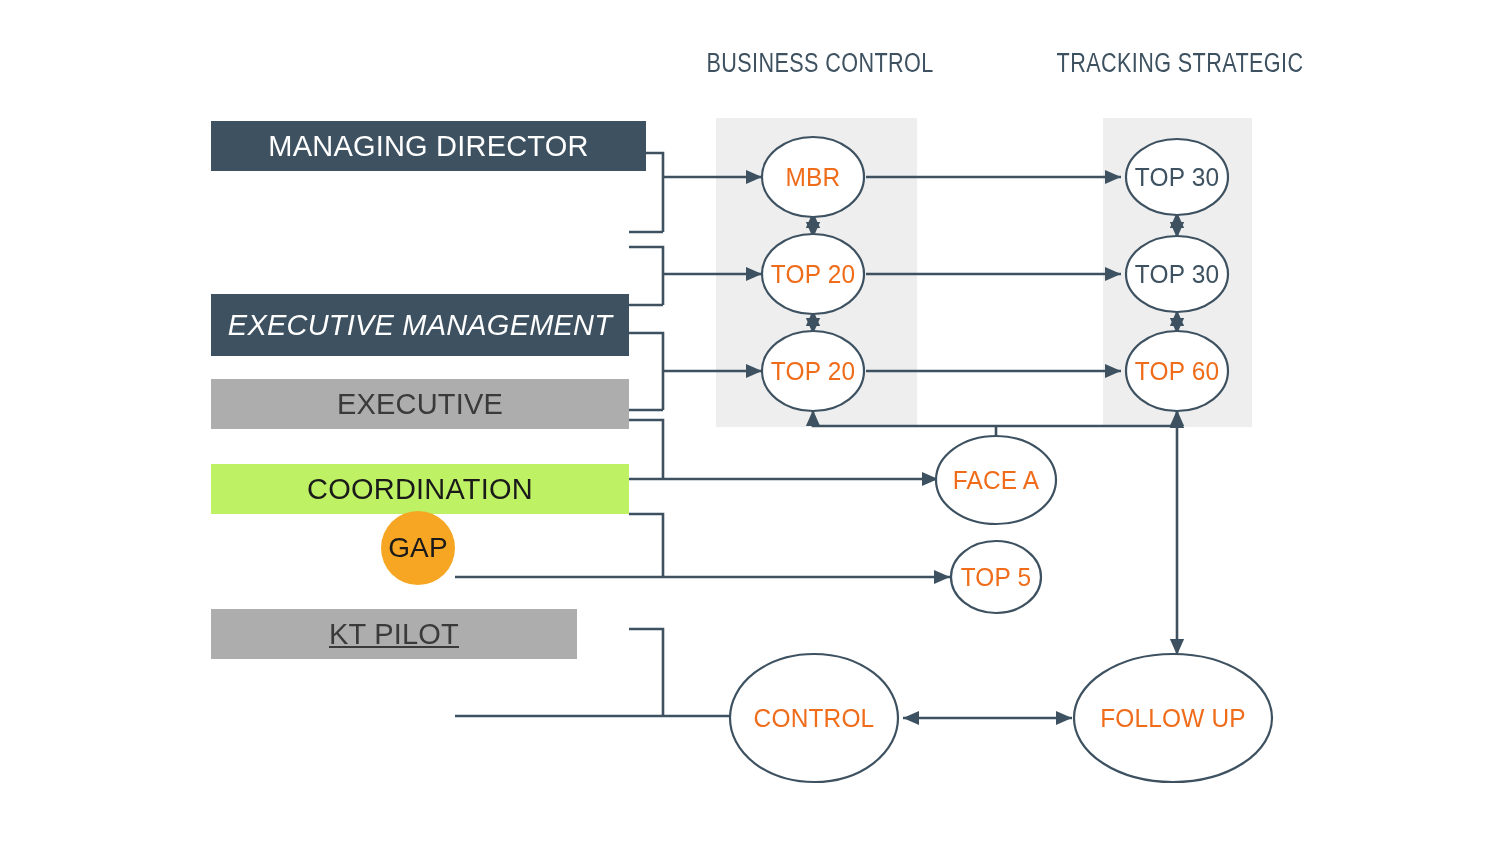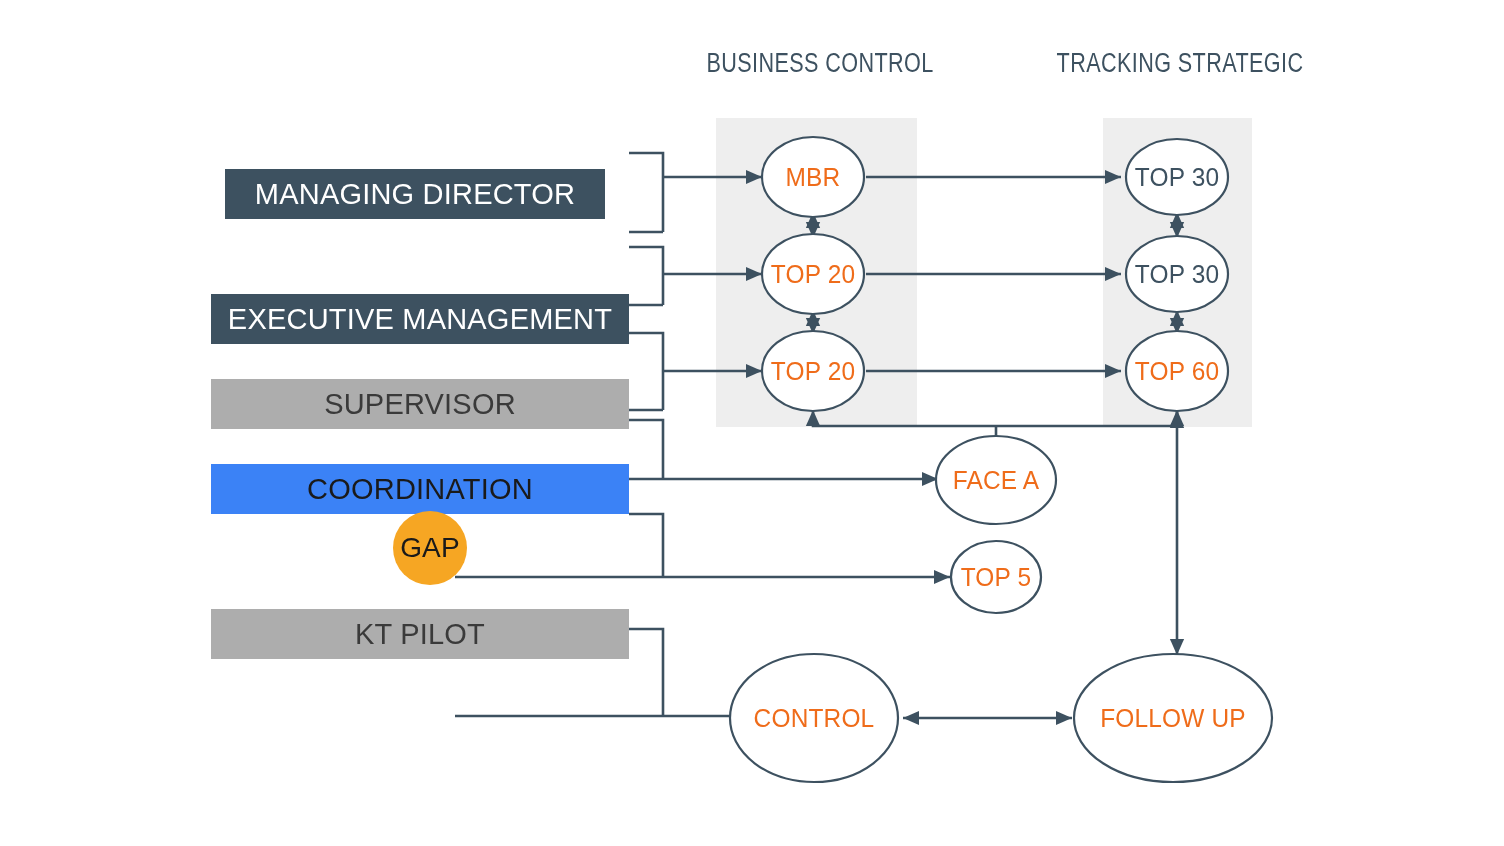--- a/index.html
+++ b/index.html
@@ -23,31 +23,30 @@
     position:absolute;
     display:flex;
     align-items:center;
     justify-content:center;
     font-size:29px;
     letter-spacing:0.2px;
     white-space:nowrap;
   }
   .bar.dark{background:#3d5160;color:#ffffff;}
   .bar.grey{background:#adadad;color:#3a3a3a;}
-  .bar.orange{background:#3b82f6;color:#1a1a1a;}
+  .bar.orange{background:#bef264;color:#1a1a1a;}
 
   .chip{
     position:absolute;
     border-radius:50%;
     display:flex;
     align-items:center;
     justify-content:center;
     font-size:28px;
     letter-spacing:0.2px;
-    margin-left:12px;
   }
   .chip.gap{background:#f6a623;color:#1a1a1a;}
   .chip.kt{background:#ee2222;color:#ffffff;}
 
   .node-label{
     position:absolute;
     display:flex;
     align-items:center;
     justify-content:center;
     white-space:nowrap;
@@ -132,30 +131,30 @@
       <ellipse cx="996" cy="577" rx="45" ry="36"></ellipse>
 
       <ellipse cx="814" cy="718" rx="84" ry="64"></ellipse>
       <ellipse cx="1173" cy="718" rx="99" ry="64"></ellipse>
     </g>
   </svg>
 
   <div class="col-header" style="left:660px; top:48px; width:320px;">BUSINESS CONTROL</div>
   <div class="col-header" style="left:1010px; top:48px; width:340px;">TRACKING STRATEGIC</div>
 
-  <div class="bar dark" style="left:225px; top:121px; width:380px; height:50px;margin-top:48px;">MANAGING DIRECTOR</div>
+  <div class="bar dark" style="left:211px; top:121px; width:435px; height:50px;">MANAGING DIRECTOR</div>
 
 
-  <div class="bar dark" style="left:211px; top:294px; width:418px; height:50px;">EXECUTIVE MANAGEMENT</div>
+  <div class="bar dark" style="left:211px; top:294px; width:418px; height:62px;font-style:italic;">EXECUTIVE MANAGEMENT</div>
 
-  <div class="bar grey" style="left:211px; top:379px; width:418px; height:50px;">SUPERVISOR</div>
+  <div class="bar grey" style="left:211px; top:379px; width:418px; height:50px;">EXECUTIVE</div>
 
   <div class="bar orange" style="left:211px; top:464px; width:418px; height:50px;">COORDINATION</div>
 
-  <div class="bar grey" style="left:211px; top:609px; width:418px; height:50px;">KT PILOT</div>
+  <div class="bar grey" style="left:211px; top:609px; width:366px; height:50px;text-decoration:underline;">KT PILOT</div>
 
   <div class="chip gap" style="left:381px; top:511px; width:74px; height:74px;">GAP</div>
 
 
   <div class="node-label orange" style="left:753px; top:159px; width:120px; height:36px;">MBR</div>
 
   <div class="node-label orange" style="left:753px; top:256px; width:120px; height:36px;">TOP 20</div>
 
   <div class="node-label orange" style="left:753px; top:353px; width:120px; height:36px;">TOP 20</div>
 

